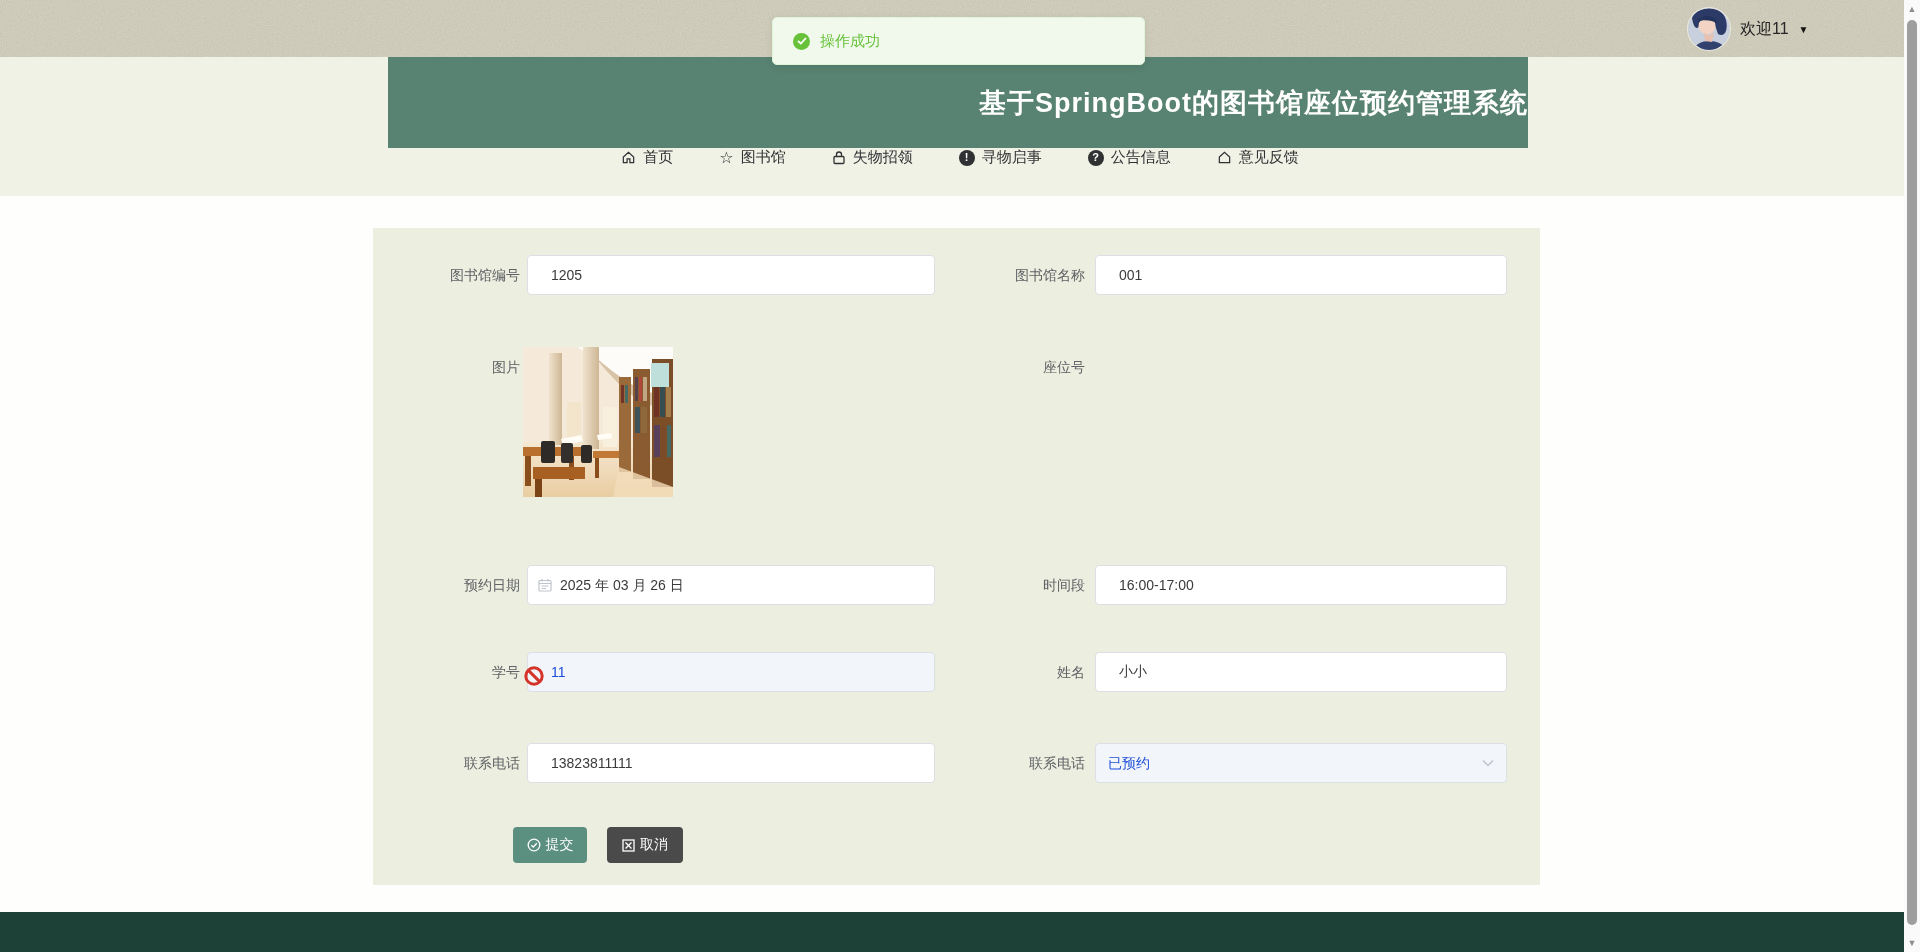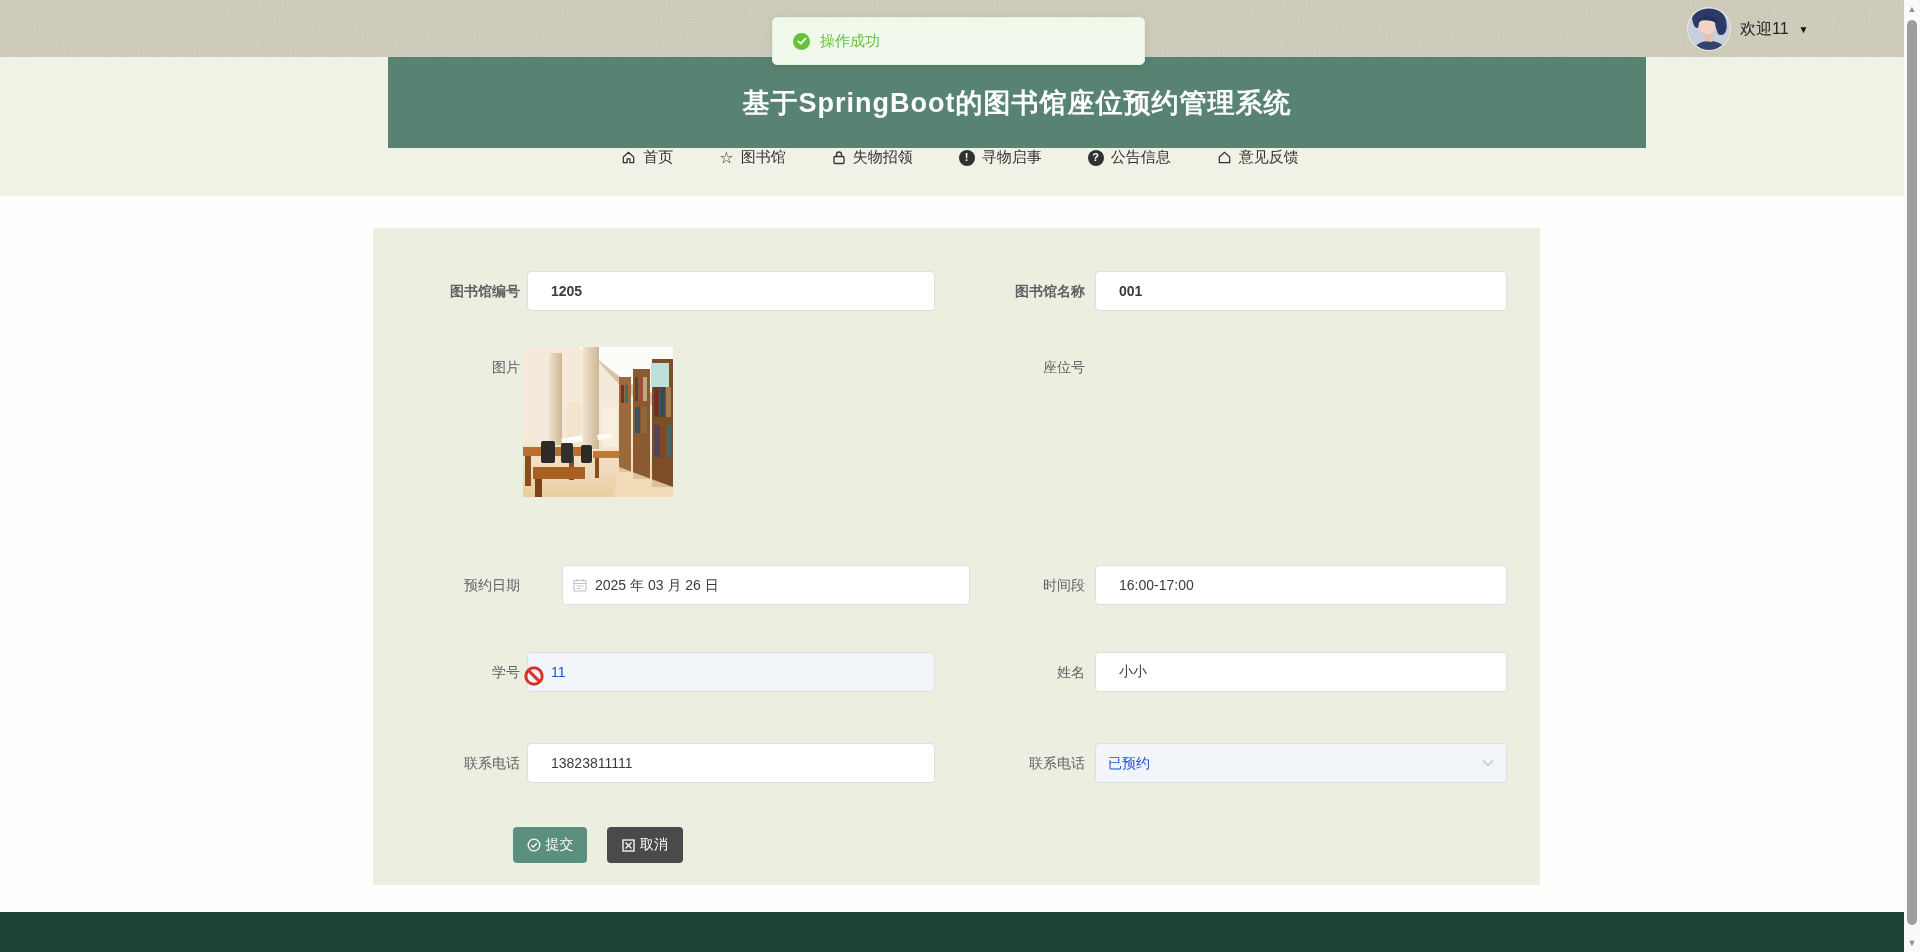--- a/index.html
+++ b/index.html
@@ -5,22 +5,22 @@
   html,body{margin:0;padding:0;}
   body{font-family:"Liberation Sans","DejaVu Sans",sans-serif;background:#fff;}
   .page{position:relative;width:1920px;height:952px;overflow:hidden;background:#fefefc;}
 
   
   .texture-band{position:absolute;left:0;top:0;width:1920px;height:57px;background:var(--texture_base);}
   .texture-band svg{display:block;width:100%;height:100%;}
 
   
   .header-band{position:absolute;left:0;top:57px;width:1920px;height:139px;background:var(--band_bg);}
-  .banner{position:absolute;left:388px;top:0;width:1258px;height:91px;background:var(--brand_teal);
-          display:flex;align-items:center;justify-content:center;}
+  .banner{position:absolute;left:388px;top:0;width:1140px;height:91px;background:var(--brand_teal);
+          display:flex;align-items:center;justify-content:flex-end;}
   .banner h1{margin:0;color:#fff;font-size:27px;font-weight:bold;letter-spacing:1px;}
   .nav{position:absolute;left:0;top:91px;width:100%;height:40px;display:flex;align-items:flex-start;justify-content:center;gap:46px;}
   .nav-item{display:inline-flex;align-items:center;gap:7px;font-size:15px;color:#303133;cursor:pointer;}
   .nav-item svg{display:block;}
   .dot-ic{width:16px;height:16px;border-radius:50%;background:#303133;color:#fff;font-size:11px;font-weight:bold;
           display:inline-flex;align-items:center;justify-content:center;line-height:1;}
 
   
   .toast{position:absolute;left:772px;top:17px;width:373px;height:48px;background:var(--toast_bg);
          border:1px solid var(--toast_border);border-radius:5px;display:flex;align-items:center;
@@ -36,23 +36,23 @@
   .welcome{font-size:16px;color:#262626;}
   .caret{font-size:10px;color:#111;}
 
   
   .panel{position:absolute;left:373px;top:228px;width:1167px;height:657px;background:var(--panel_bg);}
   .lbl{position:absolute;font-size:14px;color:var(--label_gray);line-height:40px;white-space:nowrap;}
   .lbl.l1{right:1020px;} .lbl.l2{right:455px;}
   .in{position:absolute;height:40px;background:#fff;border:1px solid var(--input_border);border-radius:4px;
       box-sizing:border-box;font-size:14px;color:#3b3b3b;padding:0 23px;line-height:38px;font-family:inherit;}
   .in.c1{left:154px;width:408px;} .in.c2{left:722px;width:412px;}
-  .r1{top:43px;font-weight:bold;} .r2{top:119px;} .r3{top:337px;} .r4{top:424px;} .r5{top:515px;}
+  .r1{top:27px;} .r2{top:119px;} .r3{top:337px;} .r4{top:424px;} .r5{top:515px;}
   .in.disabled{background:var(--disabled_bg);color:#1d4ed8;cursor:not-allowed;}
-  .datefield{display:flex;align-items:center;gap:8px;padding:0 10px;margin-left:35px;}
+  .datefield{display:flex;align-items:center;gap:8px;padding:0 10px;}
   .datefield svg{flex:0 0 auto;}
   .selectfield{display:flex;align-items:center;justify-content:space-between;padding:0 12px;color:#606266;}
   .photo{position:absolute;left:150px;top:119px;width:150px;height:150px;overflow:hidden;}
   .photo svg{display:block;}
   .noentry{position:absolute;left:150px;top:437px;z-index:5;}
 
   .btn{position:absolute;height:36px;border:none;border-radius:4px;color:#fff;font-size:14px;
        display:inline-flex;align-items:center;justify-content:center;gap:5px;cursor:pointer;font-family:inherit;}
   .btn-submit{left:140px;top:599px;width:74px;background:var(--btn_submit);}
   .btn-cancel{left:234px;top:599px;width:76px;background:var(--btn_cancel);}

